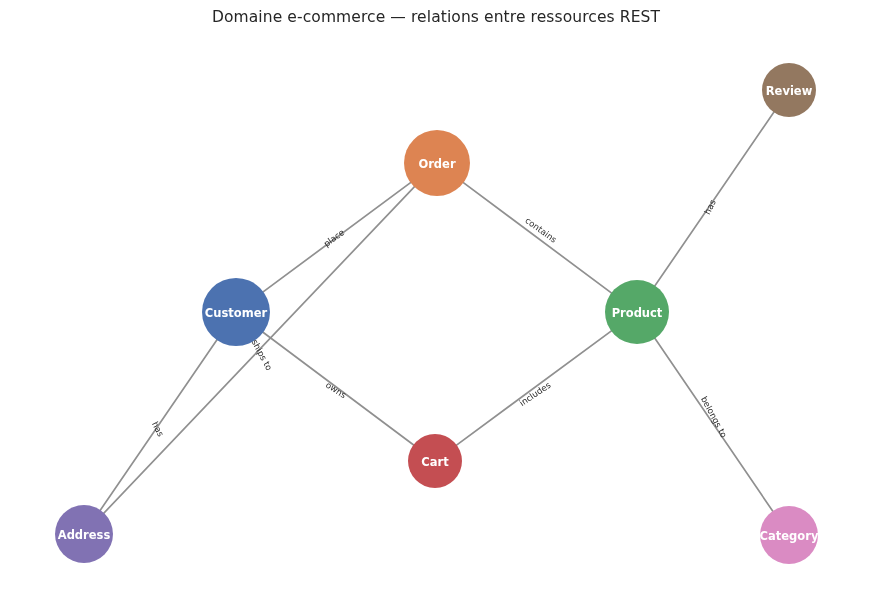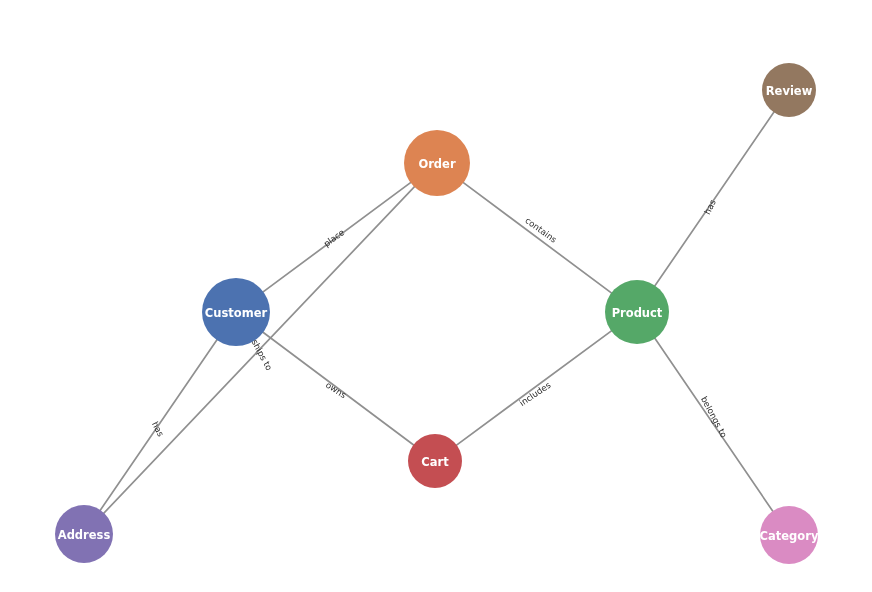--- a/index.html
+++ b/index.html
@@ -64,20 +64,21 @@
   .arrow-head {
     fill: #6f6f6f;
     opacity: 0.55;
   }
 </style>
 </head>
 <body>
 
 <div id="figure">
 
+  <div id="title">Domaine e-commerce — relations entre ressources REST</div>
 
   <svg id="graph-canvas" viewBox="0 0 872 592" width="872" height="592" xmlns="http://www.w3.org/2000/svg">
     <g id="edges-layer">
         <line x1="258.3972512935381" y1="295.3970624739444" x2="426.39584945930045" y2="170.86078821176235" class="edge-line"></line>
         <line x1="458.6999685536856" y1="179.16647657249578" x2="626.7354176834008" y2="304.3528861741336" class="edge-line"></line>
         <line x1="651.8242977659938" y1="290.34872299966696" x2="782.8985359804599" y2="98.91134876538098" class="edge-line"></line>
         <line x1="220.24918362363158" y1="335.0044818128539" x2="90.55342431728384" y2="524.4285513260722" class="edge-line"></line>
         <line x1="418.34716926617443" y1="182.60396657860986" x2="91.99603978242338" y2="525.5962301436854" class="edge-line"></line>
         <line x1="258.3174505412298" y1="328.710050907755" x2="426.3547896038278" y2="454.52695301995146" class="edge-line"></line>
         <line x1="452.81728299550184" y1="447.8575486815358" x2="626.6991317821851" y2="319.59816517056646" class="edge-line"></line>

